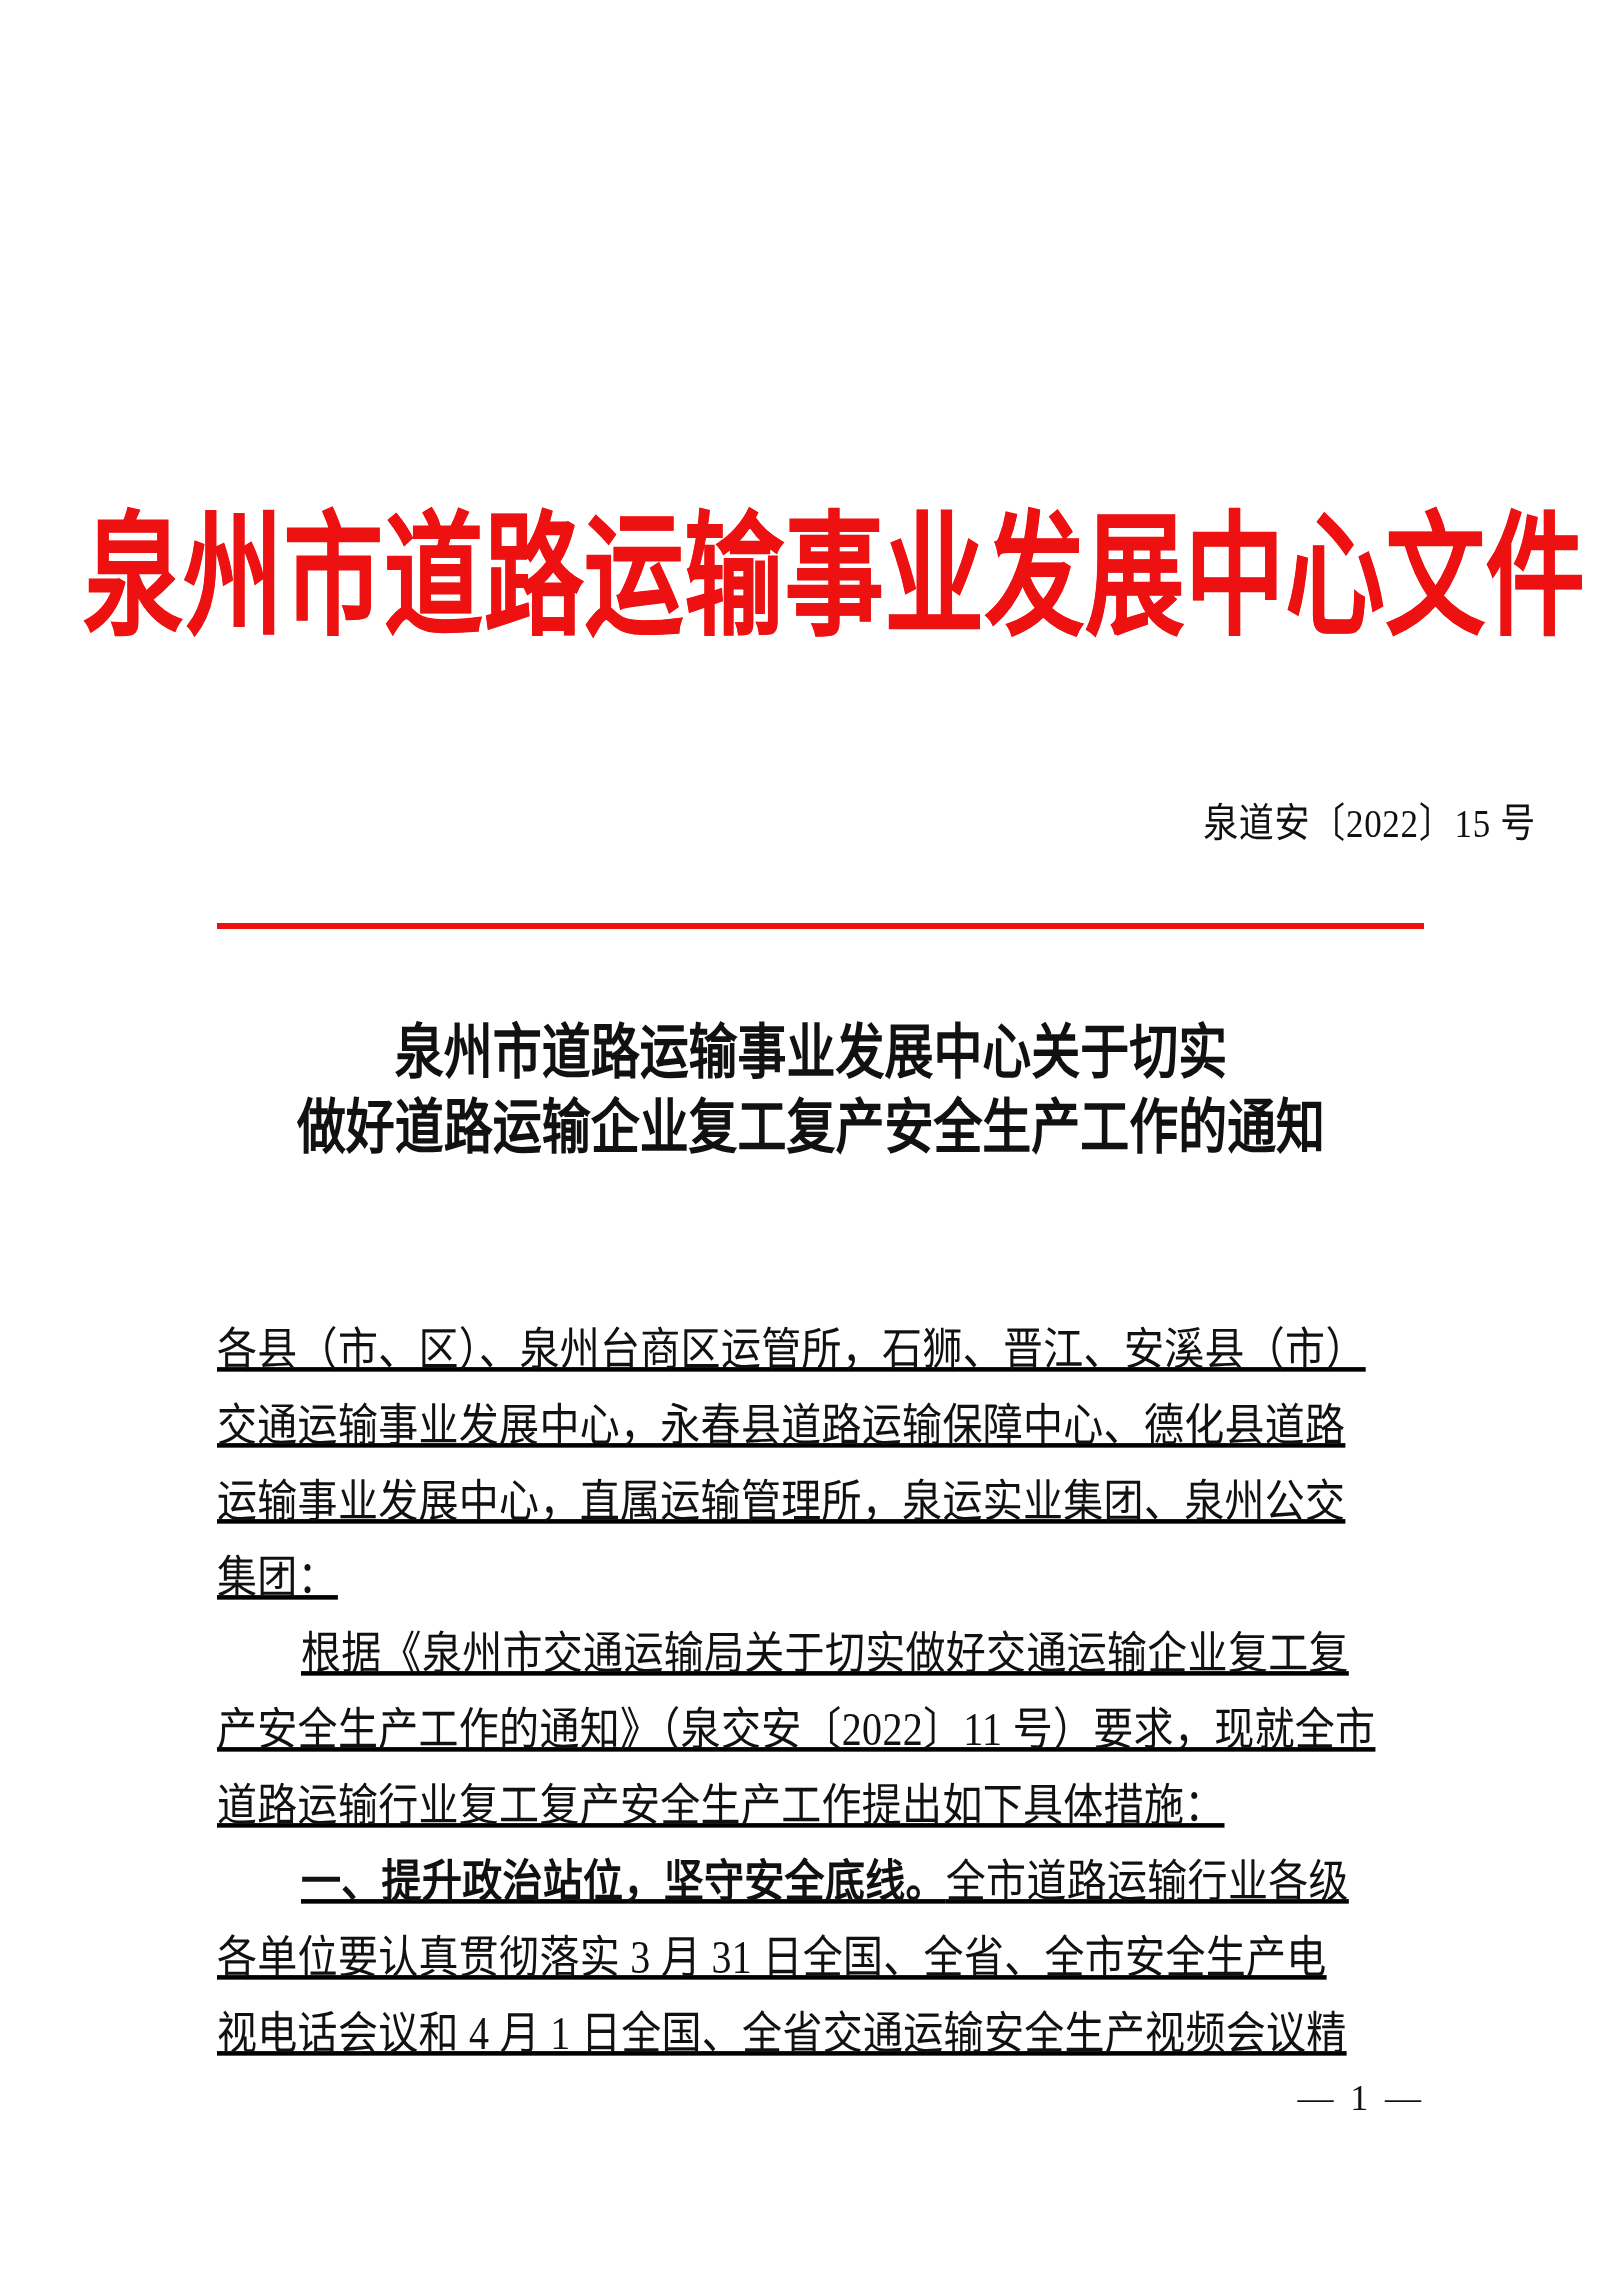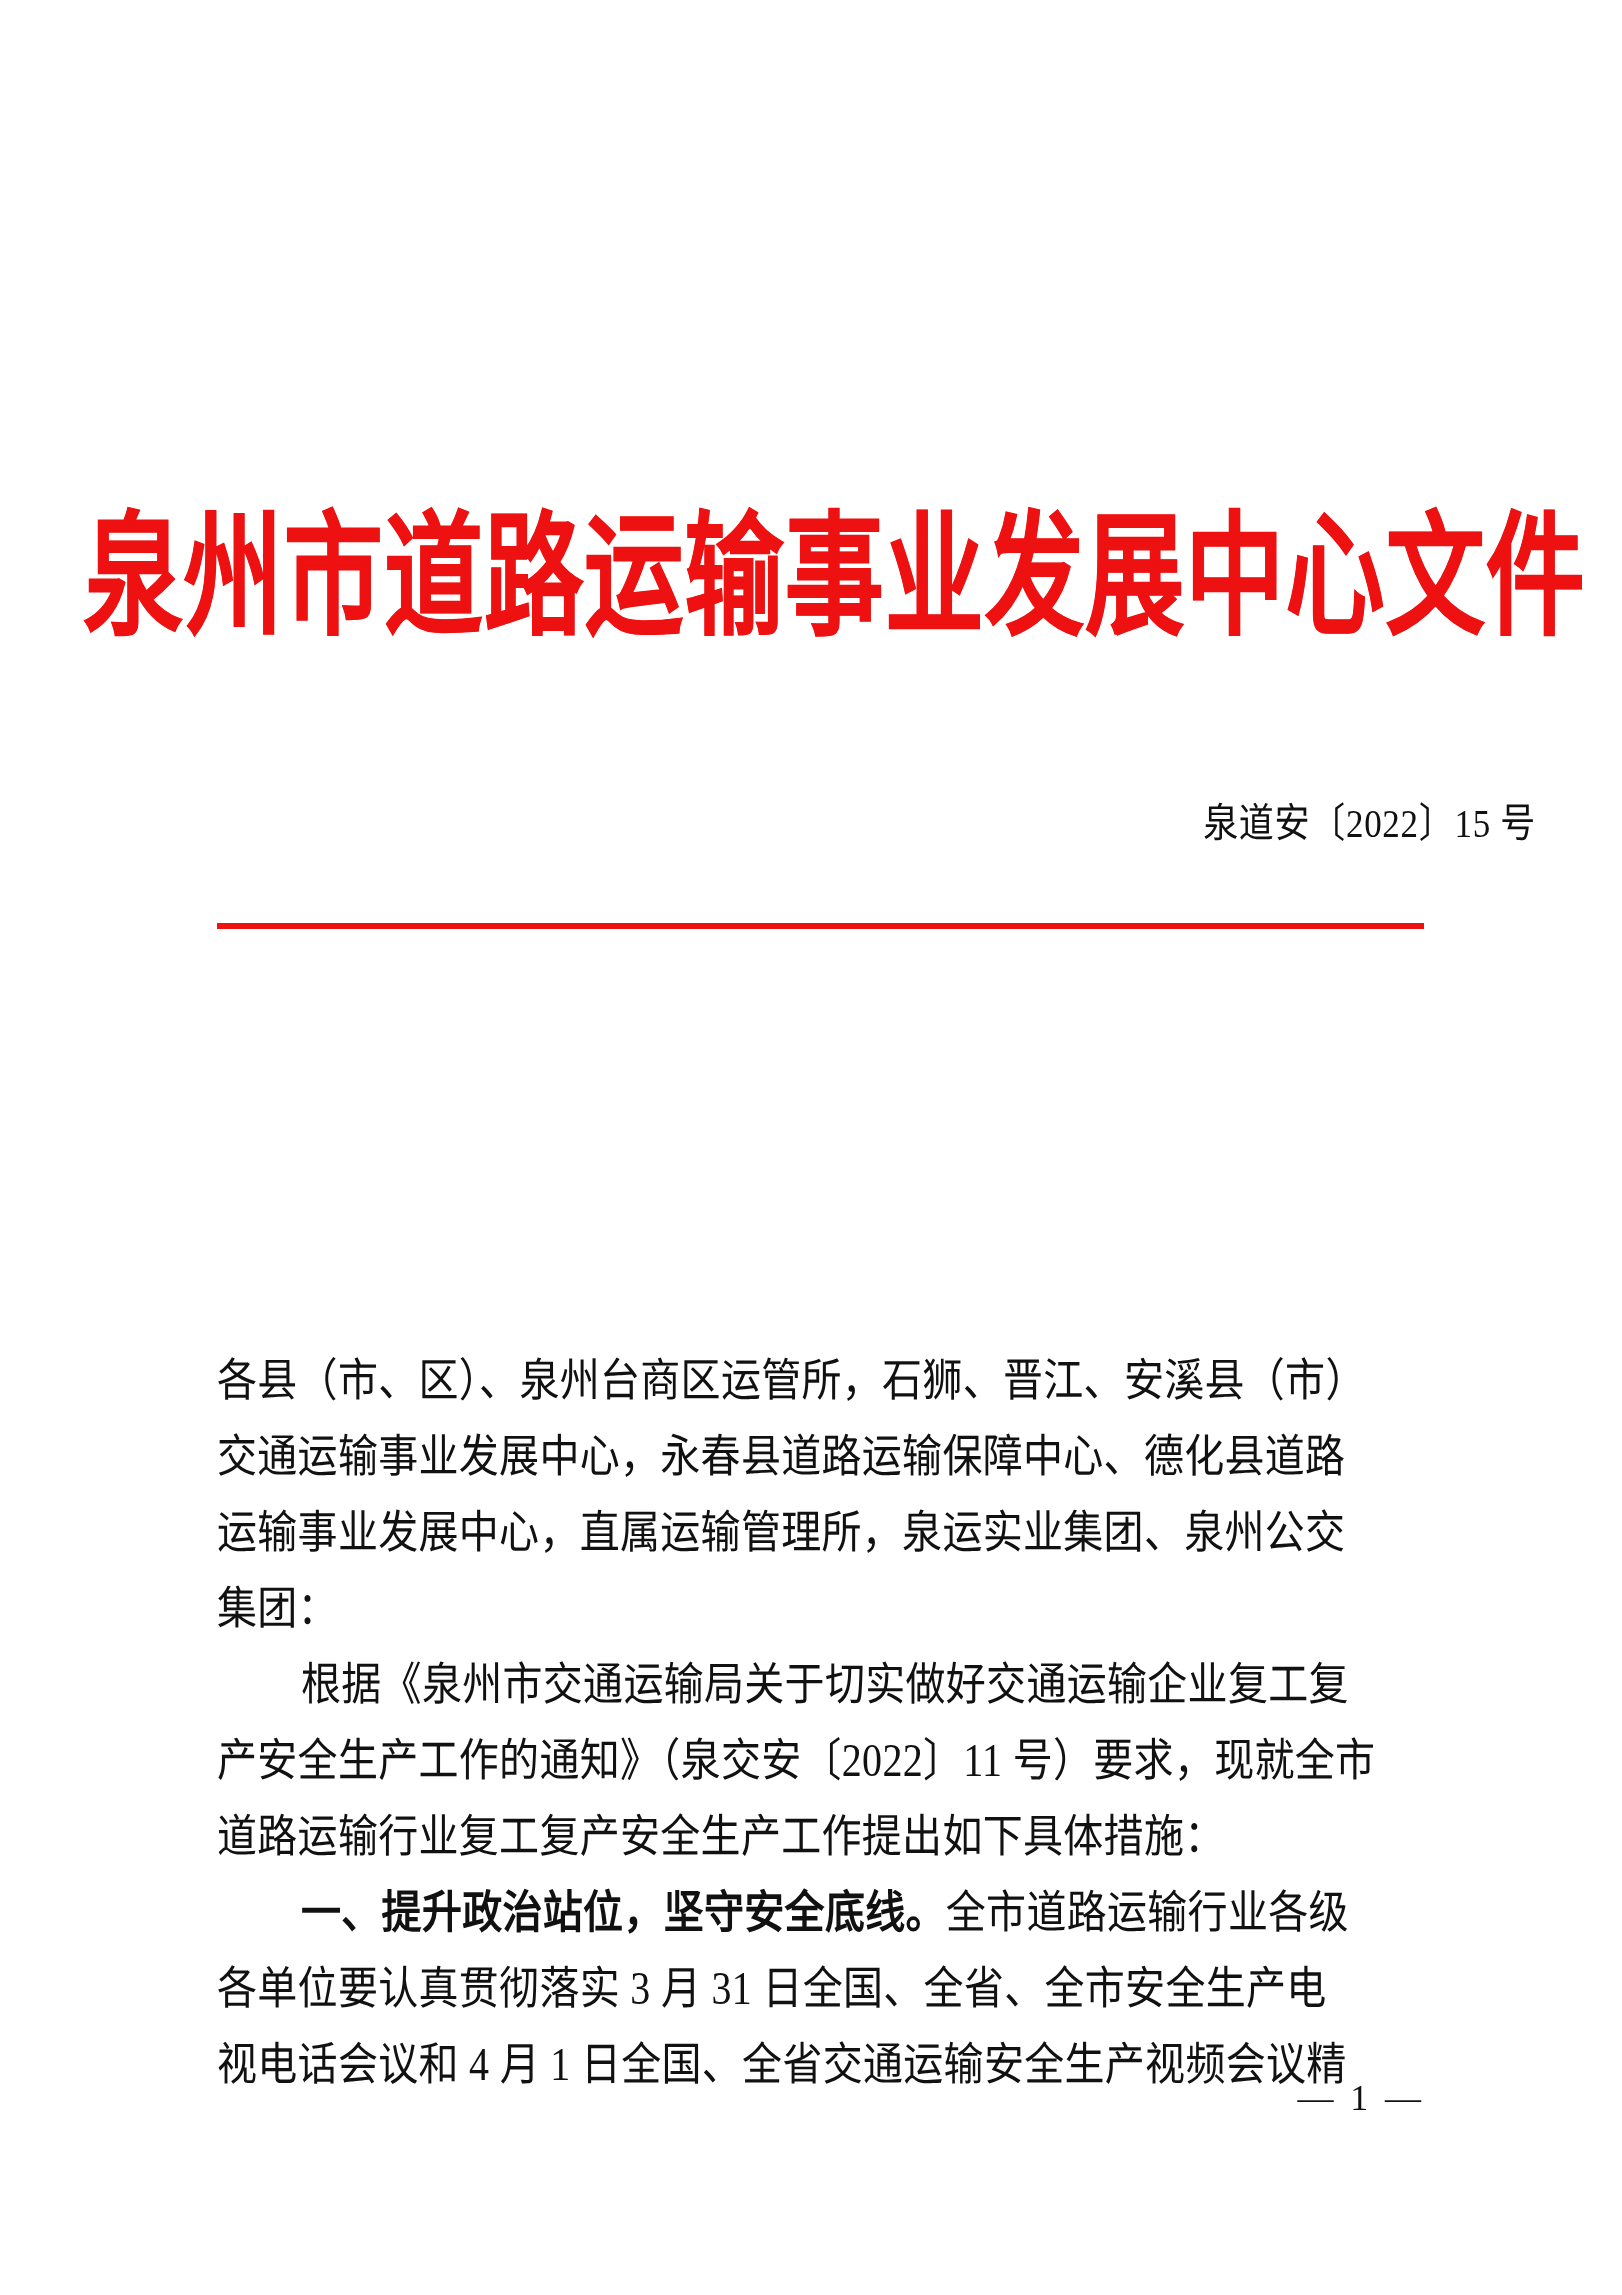--- a/index.html
+++ b/index.html
@@ -94,22 +94,23 @@
     letter-spacing: 0px;
     white-space: nowrap;
     transform: scaleX(0.96) scaleY(1.18);
     transform-origin: center center;
   }
 
   
   .body-block {
     position: absolute;
     left: 217px;
-    top: 1343px;
+    top: 1312px;
     width: 1207px;
+    text-decoration: underline;
   }
 
   .body-line {
     display: block;
     color: #111111;
     font-family: "Liberation Serif", "DejaVu Serif", serif;
     font-size: 40px;
     line-height: 76px;
     letter-spacing: 0.3px;
     white-space: nowrap;
@@ -147,20 +148,24 @@
   <div class="masthead">
     <span class="masthead-title">泉州市道路运输事业发展中心文件</span>
   </div>
 
   <div class="doc-number-row">
     <span class="doc-number">泉道安〔2022〕15 号</span>
   </div>
 
   <div class="red-rule"></div>
 
+  <div class="doc-title">
+    <span class="doc-title-line">泉州市道路运输事业发展中心关于切实</span>
+    <span class="doc-title-line">做好道路运输企业复工复产安全生产工作的通知</span>
+  </div>
 
   <div class="body-block" id="body-block">
       <span class="body-line"><span>各县（市、区）、泉州台商区运管所，石狮、晋江、安溪县（市）</span></span>
       <span class="body-line"><span>交通运输事业发展中心，永春县道路运输保障中心、德化县道路</span></span>
       <span class="body-line"><span>运输事业发展中心，直属运输管理所，泉运实业集团、泉州公交</span></span>
       <span class="body-line"><span>集团：</span></span>
       <span class="body-line indent"><span>根据《泉州市交通运输局关于切实做好交通运输企业复工复</span></span>
       <span class="body-line"><span>产安全生产工作的通知》（泉交安〔2022〕11 号）要求，现就全市</span></span>
       <span class="body-line"><span>道路运输行业复工复产安全生产工作提出如下具体措施：</span></span>
       <span class="body-line indent"><span class="bold-run">一、提升政治站位，坚守安全底线。</span><span>全市道路运输行业各级</span></span>

